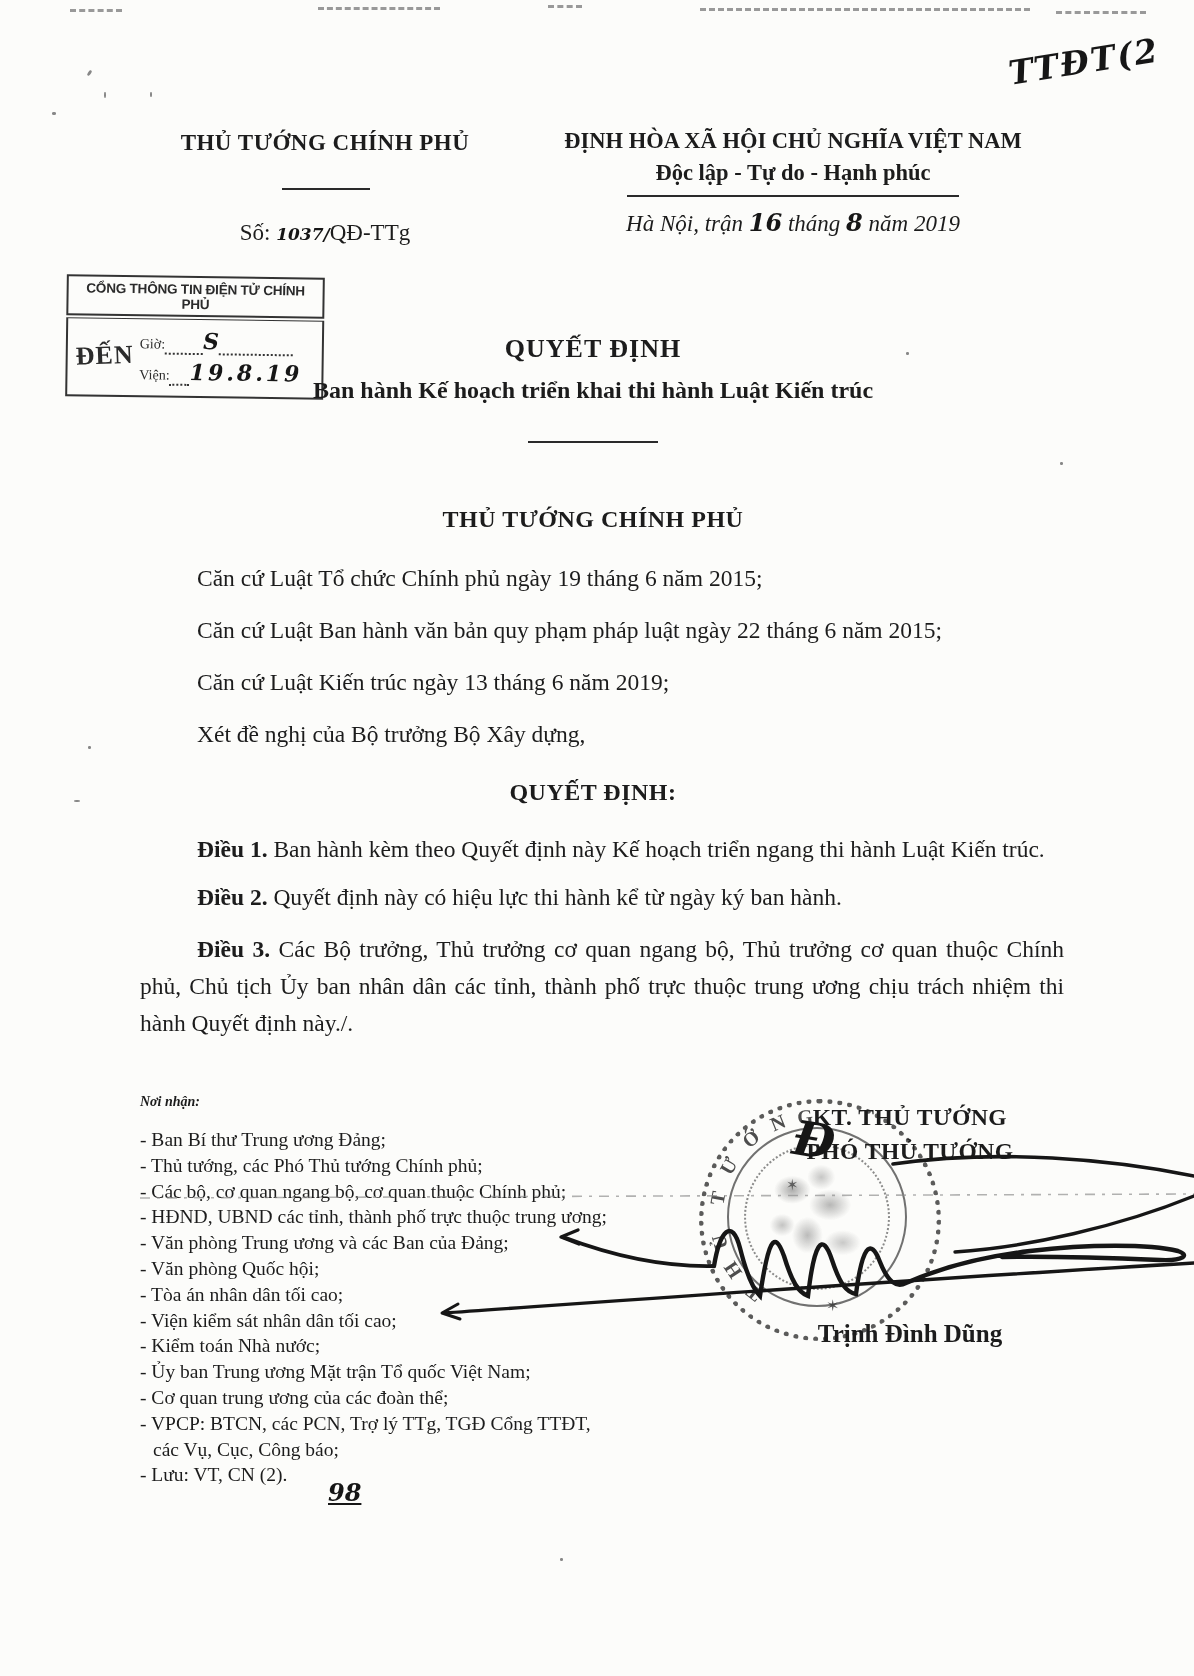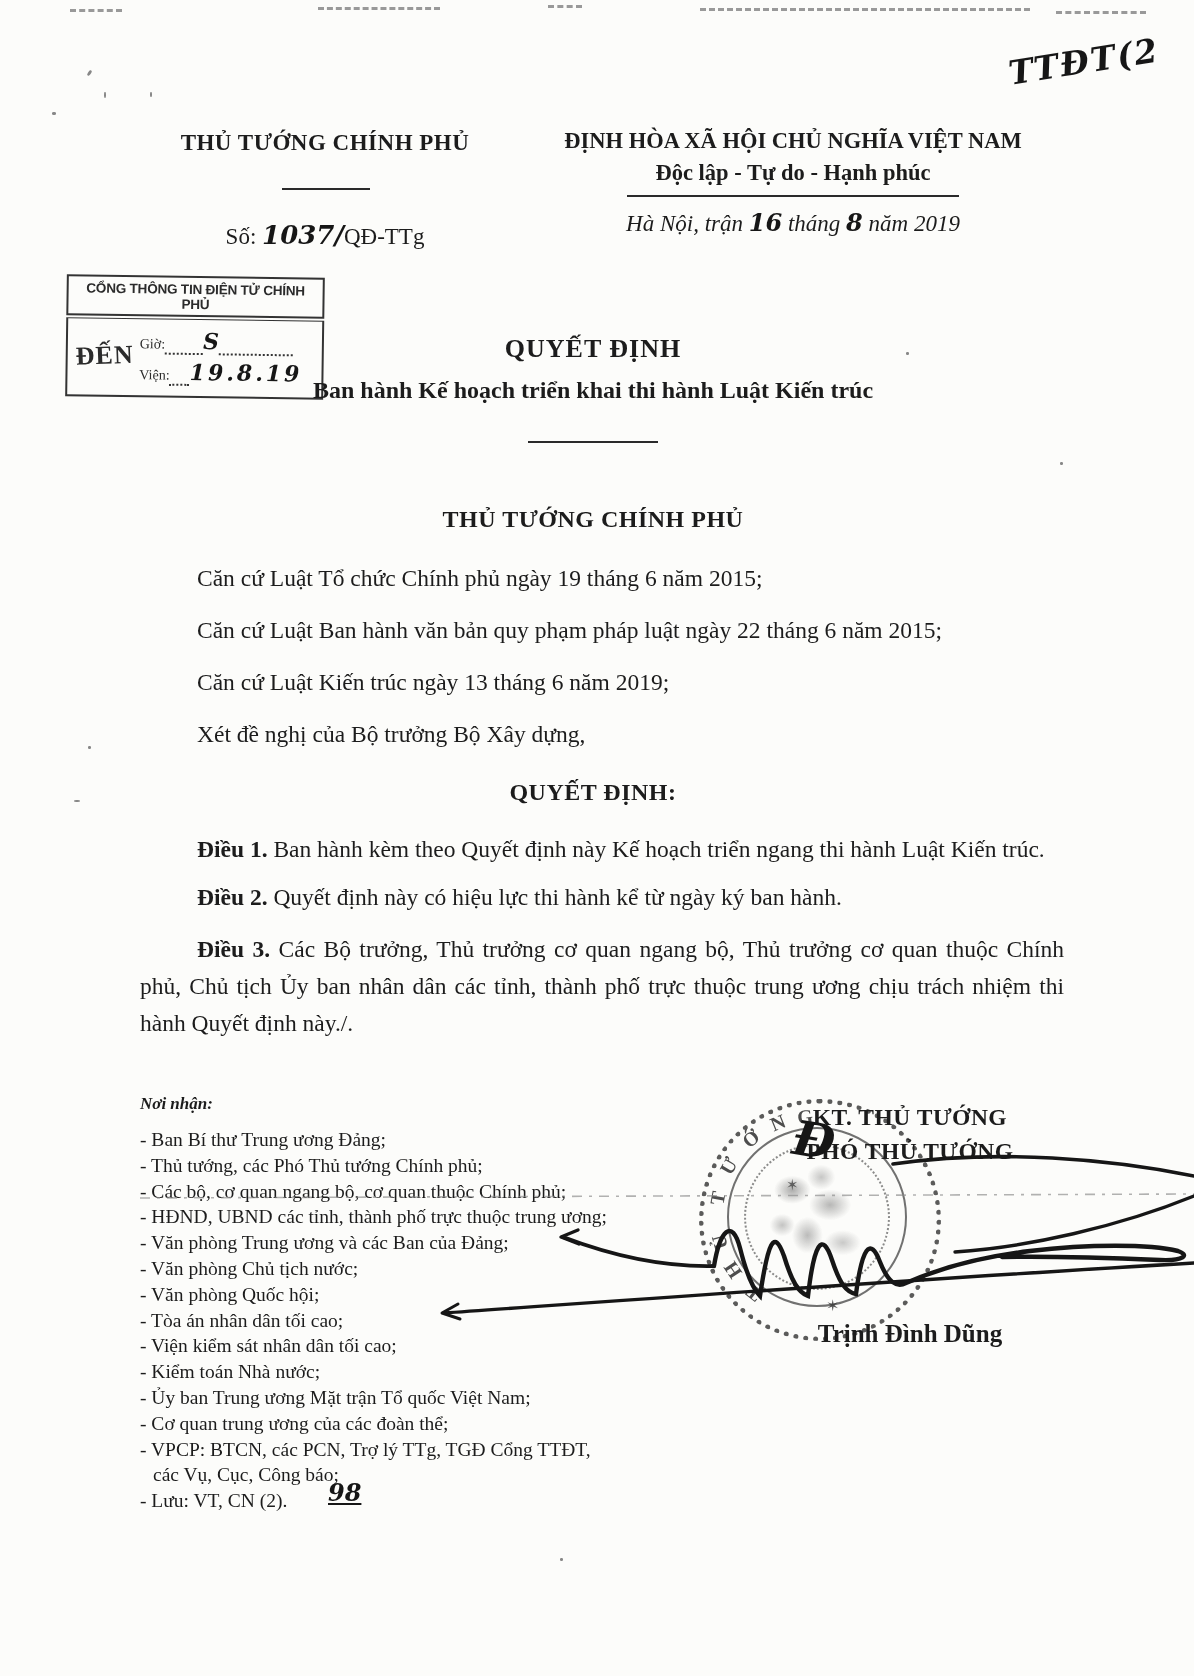--- a/index.html
+++ b/index.html
@@ -13,21 +13,21 @@
   .speck{position:absolute;background:#555;border-radius:40%;opacity:.7;}
   
   .hw{font-family:"DejaVu Serif",serif;font-style:italic;font-weight:bold;color:#161616;}
   .hw-topright{position:absolute;left:1008px;top:42px;font-size:33px;transform:rotate(-9deg);letter-spacing:2px;}
   
   .hdr-left{position:absolute;left:105px;top:130px;width:440px;text-align:center;}
   .issuer{font-weight:bold;font-size:23px;letter-spacing:.5px;}
   .rule{background:#2a2a2a;height:2px;}
   .issuer-rule{position:absolute;left:282px;top:188px;width:88px;}
   .so-line{position:absolute;left:105px;top:220px;width:440px;text-align:center;font-size:23px;}
-  .so-line .hw{font-size:26px;}
+  .so-line .hw{font-size:17px;}
   .hdr-right{position:absolute;left:513px;top:128px;width:560px;text-align:center;}
   .nat-title{font-weight:bold;font-size:22.5px;}
   .nat-motto{font-weight:bold;font-size:22.5px;margin-top:6px;}
   .motto-rule{width:332px;margin:9px auto 0 auto;}
   .date-line{margin-top:11px;font-style:italic;font-size:23px;}
   .date-line .hw{font-size:24px;}
   
   .arrival{position:absolute;left:66px;top:276px;width:258px;transform:rotate(.8deg);color:#2b2b2b;}
   .arrival-office{border:2px solid #333;padding:4px 2px 3px 2px;text-align:center;
     font-family:"Liberation Sans",sans-serif;font-weight:bold;font-size:13.5px;letter-spacing:-.2px;}
@@ -46,21 +46,21 @@
   .authority{top:506px;font-weight:bold;font-size:24px;letter-spacing:.5px;}
   .decree-heading{top:779px;font-weight:bold;font-size:24px;letter-spacing:.5px;}
   .bodyblock{position:absolute;left:140px;width:924px;font-size:23.5px;text-align:justify;}
   .recitals{top:560px;}
   .recitals p{margin:0 0 15px 0;line-height:37px;text-indent:57px;}
   .articles{top:831px;}
   .articles p{margin:0 0 11px 0;line-height:37px;text-indent:57px;}
   .articles p.a2{margin-bottom:15px;}
   .art-label{font-weight:bold;}
   
-  .noi-nhan{position:absolute;left:140px;top:1094px;font-weight:bold;font-style:italic;font-size:17px;}
+  .noi-nhan{position:absolute;left:140px;top:1094px;font-weight:bold;font-style:italic;font-size:14px;}
   .recipients{position:absolute;left:140px;top:1127px;width:560px;font-size:19.5px;}
   .recipient{line-height:25.8px;}
   .recipient.cont{padding-left:13px;}
   .luu-hw{position:absolute;left:328px;top:1478px;font-size:24px;text-decoration:underline;}
   
   .sig{position:absolute;left:728px;width:364px;text-align:center;font-weight:bold;z-index:4;}
   .kt{top:1104px;font-size:23.5px;letter-spacing:.5px;}
   .role{top:1138px;font-size:23.5px;letter-spacing:.5px;}
   .signer{top:1320px;font-size:25px;z-index:6;}
   
@@ -165,21 +165,20 @@
     <p><span class="art-label">Điều 3.</span><span> Các Bộ trưởng, Thủ trưởng cơ quan ngang bộ, Thủ trưởng cơ quan thuộc Chính phủ, Chủ tịch Ủy ban nhân dân các tỉnh, thành phố trực thuộc trung ương chịu trách nhiệm thi hành Quyết định này./.</span></p>
   </div>
 
   <div class="noi-nhan">Nơi nhận:</div>
   <div class="recipients">
       <div class="recipient">- Ban Bí thư Trung ương Đảng;</div>
       <div class="recipient">- Thủ tướng, các Phó Thủ tướng Chính phủ;</div>
       <div class="recipient">- Các bộ, cơ quan ngang bộ, cơ quan thuộc Chính phủ;</div>
       <div class="recipient">- HĐND, UBND các tỉnh, thành phố trực thuộc trung ương;</div>
       <div class="recipient">- Văn phòng Trung ương và các Ban của Đảng;</div>
-      <div class="recipient">- Văn phòng Chủ tịch nước;</div>
       <div class="recipient">- Văn phòng Quốc hội;</div>
       <div class="recipient">- Tòa án nhân dân tối cao;</div>
       <div class="recipient">- Viện kiểm sát nhân dân tối cao;</div>
       <div class="recipient">- Kiểm toán Nhà nước;</div>
       <div class="recipient">- Ủy ban Trung ương Mặt trận Tổ quốc Việt Nam;</div>
       <div class="recipient">- Cơ quan trung ương của các đoàn thể;</div>
       <div class="recipient">- VPCP: BTCN, các PCN, Trợ lý TTg, TGĐ Cổng TTĐT,</div>
       <div class="recipient cont">các Vụ, Cục, Công báo;</div>
       <div class="recipient">- Lưu: VT, CN (2).</div>
     </div>

